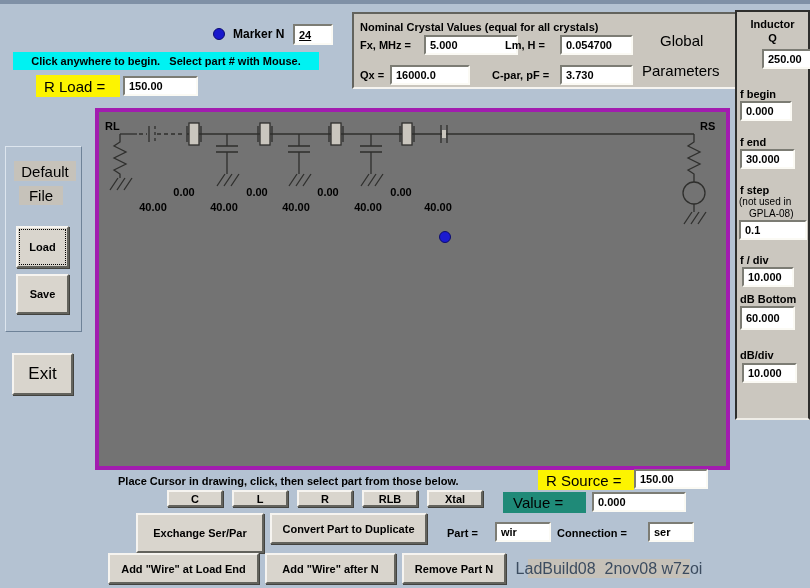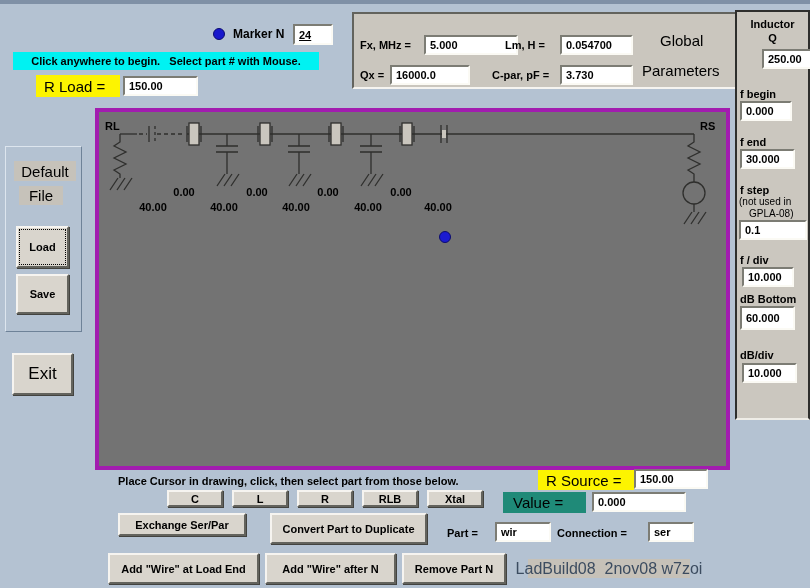--- a/index.html
+++ b/index.html
@@ -73,20 +73,21 @@
 <div class="abs dot" style="left:213px;top:28px;width:12px;height:12px;"></div>
 <div class="abs" style="left:233px;top:27px;font-size:12px;font-weight:bold;">Marker N</div>
 <input class="abs input" style="left: 293px; top: 24px; width: 40px; height: 21px; text-decoration: underline;" value="24">
 
 <div class="abs hl-cyan lbl" style="left:13px;top:52px;width:306px;height:18px;">Click anywhere to begin.   Select part # with Mouse.</div>
 
 <div class="abs hl-yellow biglbl" style="left:36px;top:75px;width:84px;height:22px;">R Load =</div>
 <input class="abs input" style="left: 123px; top: 76px; width: 75px; height: 20px;" value="150.00">
 
 <div class="abs panel-sunken" style="left:352px;top:12px;width:385px;height:77px;">
+  <div class="abs lbl" style="left:6px;top:7px;">Nominal Crystal Values (equal for all crystals)</div>
   <div class="abs lbl" style="left:6px;top:25px;">Fx, MHz =</div>
   <input class="abs input" style="left: 70px; top: 21px; width: 94px; height: 20px;" value="5.000">
   <div class="abs lbl" style="left:151px;top:25px;">Lm, H =</div>
   <input class="abs input" style="left: 206px; top: 21px; width: 73px; height: 20px;" value="0.054700">
   <div class="abs lbl" style="left:6px;top:55px;">Qx =</div>
   <input class="abs input" style="left: 36px; top: 51px; width: 80px; height: 20px;" value="16000.0">
   <div class="abs lbl" style="left:138px;top:55px;">C-par, pF =</div>
   <input class="abs input" style="left: 206px; top: 51px; width: 73px; height: 20px;" value="3.730">
   <div class="abs biglbl" style="left:306px;top:18px;">Global</div>
   <div class="abs biglbl" style="left:288px;top:48px;">Parameters</div>
@@ -195,21 +196,21 @@
 <button class="abs btn" style="left:297px;top:490px;width:56px;height:17px;">R</button>
 <button class="abs btn" style="left:362px;top:490px;width:56px;height:17px;">RLB</button>
 <button class="abs btn" style="left:427px;top:490px;width:56px;height:17px;">Xtal</button>
 
 <div class="abs hl-yellow biglbl" style="left:538px;top:470px;width:96px;height:20px;">R Source =</div>
 <input class="abs input" style="left: 634px; top: 469px; width: 74px; height: 20px;" value="150.00">
 
 <div class="abs hl-teal biglbl" style="left:503px;top:492px;width:83px;height:21px;">Value =</div>
 <input class="abs input" style="left: 592px; top: 492px; width: 94px; height: 20px;" value="0.000">
 
-<button class="abs btn" style="left:118px;top:513px;width:128px;height:23px;">Exchange Ser/Par</button>
+<button class="abs btn" style="left:136px;top:513px;width:128px;height:40px;">Exchange Ser/Par</button>
 <button class="abs btn" style="left:270px;top:513px;width:157px;height:31px;">Convert Part to Duplicate</button>
 <div class="abs lbl" style="left:447px;top:527px;">Part =</div>
 <input class="abs input" style="left: 495px; top: 522px; width: 56px; height: 20px;" value="wir">
 <div class="abs lbl" style="left:557px;top:527px;">Connection =</div>
 <input class="abs input" style="left: 648px; top: 522px; width: 46px; height: 20px;" value="ser">
 
 <button class="abs btn" style="left:108px;top:553px;width:151px;height:31px;">Add "Wire" at Load End</button>
 <button class="abs btn" style="left:265px;top:553px;width:131px;height:31px;">Add "Wire" after N</button>
 <button class="abs btn" style="left:402px;top:553px;width:104px;height:31px;">Remove Part N</button>
 

